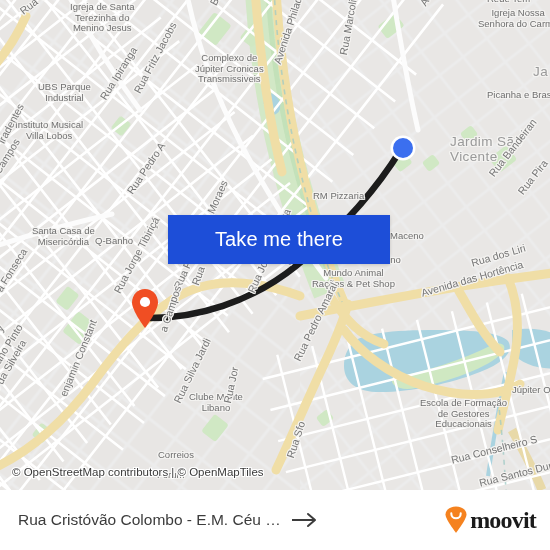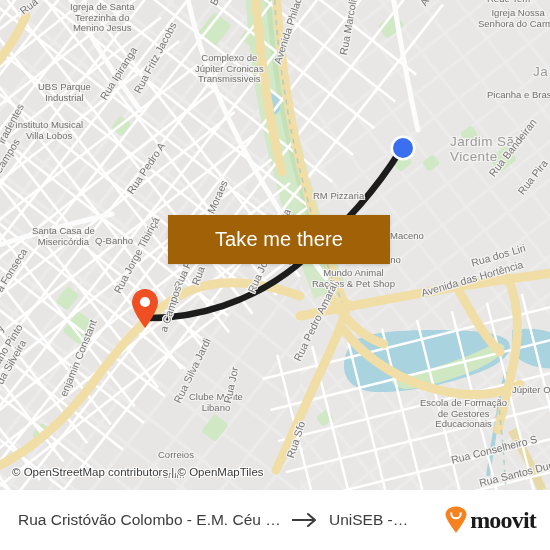--- a/index.html
+++ b/index.html
@@ -30,21 +30,21 @@
       -1px -1px #f4f3f1, 1px -1px #f4f3f1, -1px 1px #f4f3f1, 1px 1px #f4f3f1;
     line-height:1.12;
   }
   .poi{font-size:9.5px;text-align:center;color:#6f6f6f;}
   .street{font-size:10.5px;color:#767676;font-weight:400;}
   .place{font-size:13.5px;color:#9a9a9a;letter-spacing:.4px;}
 
   
   #take-me-there{
     position:absolute;left:168px;top:215px;width:222px;height:49px;
-    background:#a16207;
+    background:#1d4ed8;
     color:#ffffff;
     border:none;
     font-size:20px;
     font-family:"Liberation Sans","DejaVu Sans",sans-serif;
     letter-spacing:.1px;
     cursor:pointer;
     display:flex;align-items:center;justify-content:center;
     box-shadow:0 1px 3px rgba(0,0,0,.16);
     padding:0;
   }
@@ -315,21 +315,20 @@
 
   <div id="bottom-bar">
     <div id="route-summary">
       <span id="origin-label" class="endpoint">Rua Cristóvão Colombo - E.M. Céu En…</span>
 
       <svg id="arrow-icon" width="30" height="18" viewBox="0 0 30 18">
         <line x1="2" y1="9" x2="24" y2="9" stroke="#3c3c3c" stroke-width="2"></line>
         <polyline points="18,3 25,9 18,15" fill="none" stroke="#3c3c3c" stroke-width="2" stroke-linecap="round" stroke-linejoin="round"></polyline>
       </svg>
 
-      <span id="destination-label" class="endpoint">UniSEB - …</span>
     </div>
 
     <div id="moovit-logo">
       <svg width="24" height="28" viewBox="0 0 24 28">
         <path d="M12,27 C12,27 1.5,13.5 1.5,8.6 C1.5,3.9 6.2,0.6 12,0.6
                  C17.8,0.6 22.5,3.9 22.5,8.6 C22.5,13.5 12,27 12,27 Z" fill="#f5821f"></path>
         <path d="M7.3,7.4 C7.3,10.2 9.4,12.3 12,12.3 C14.6,12.3 16.7,10.2 16.7,7.4" fill="none" stroke="#ffffff" stroke-width="2.1" stroke-linecap="round"></path>
       </svg>
       <span id="moovit-wordmark">moovit</span>
     </div>

